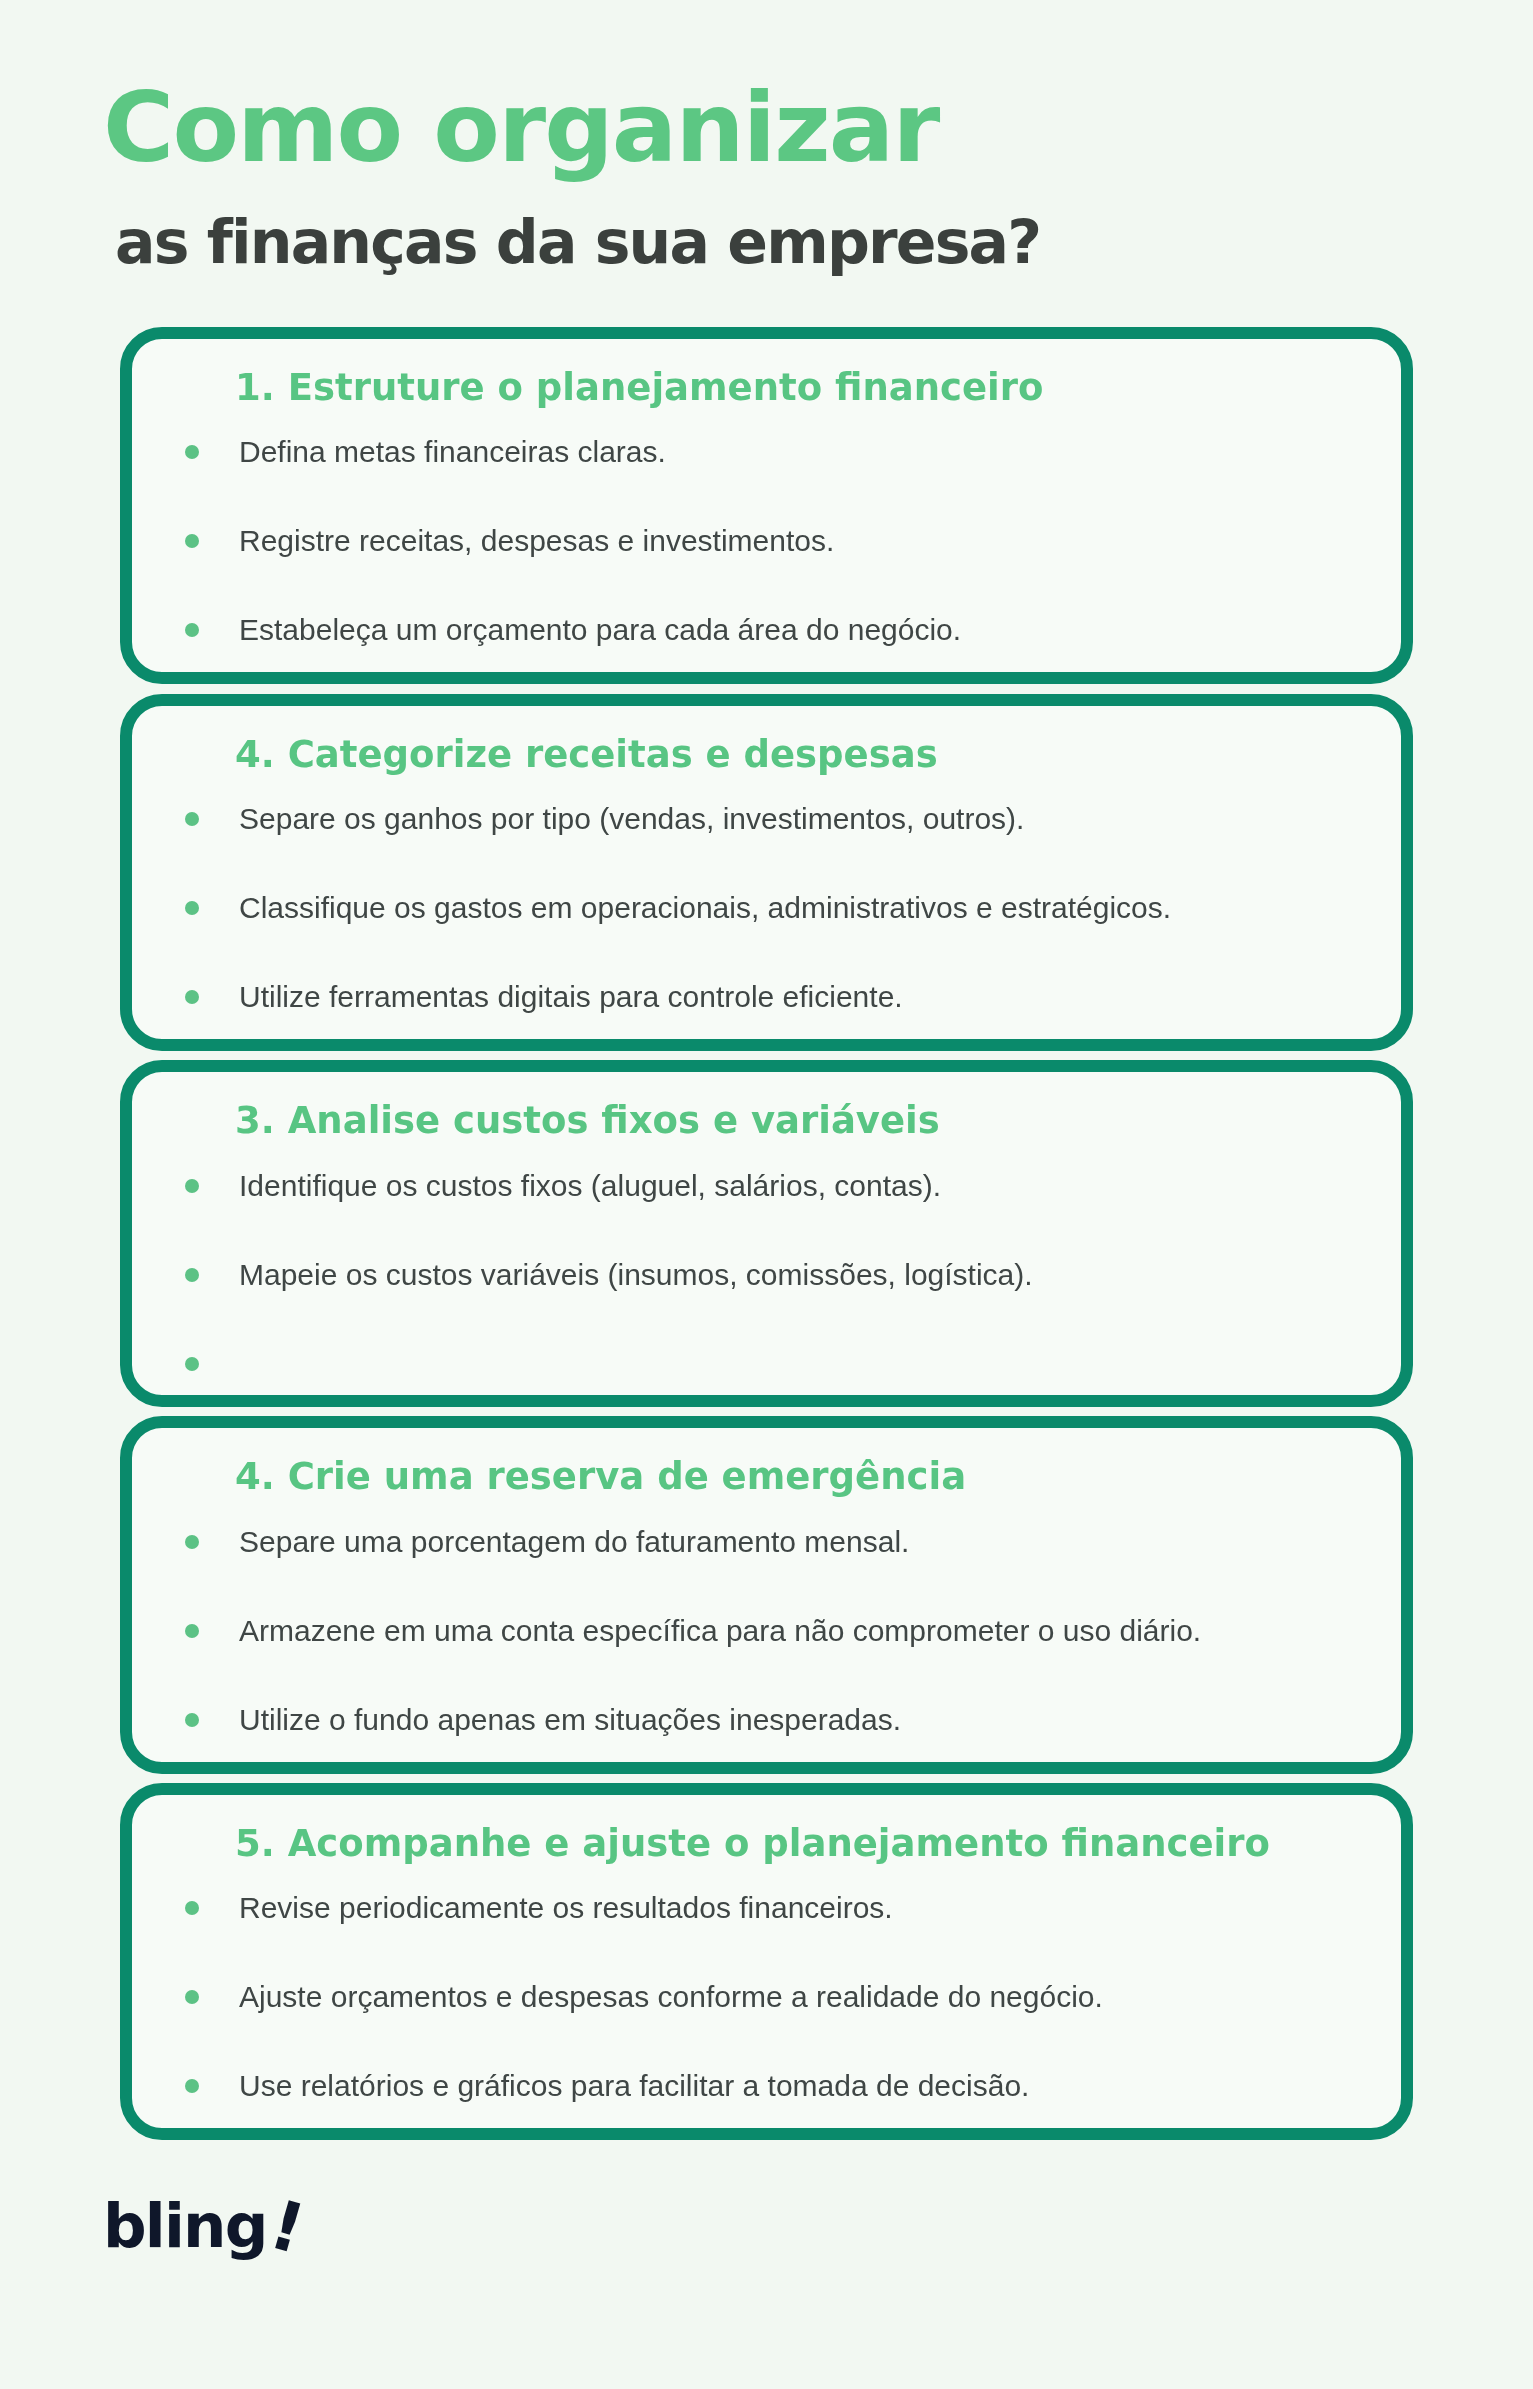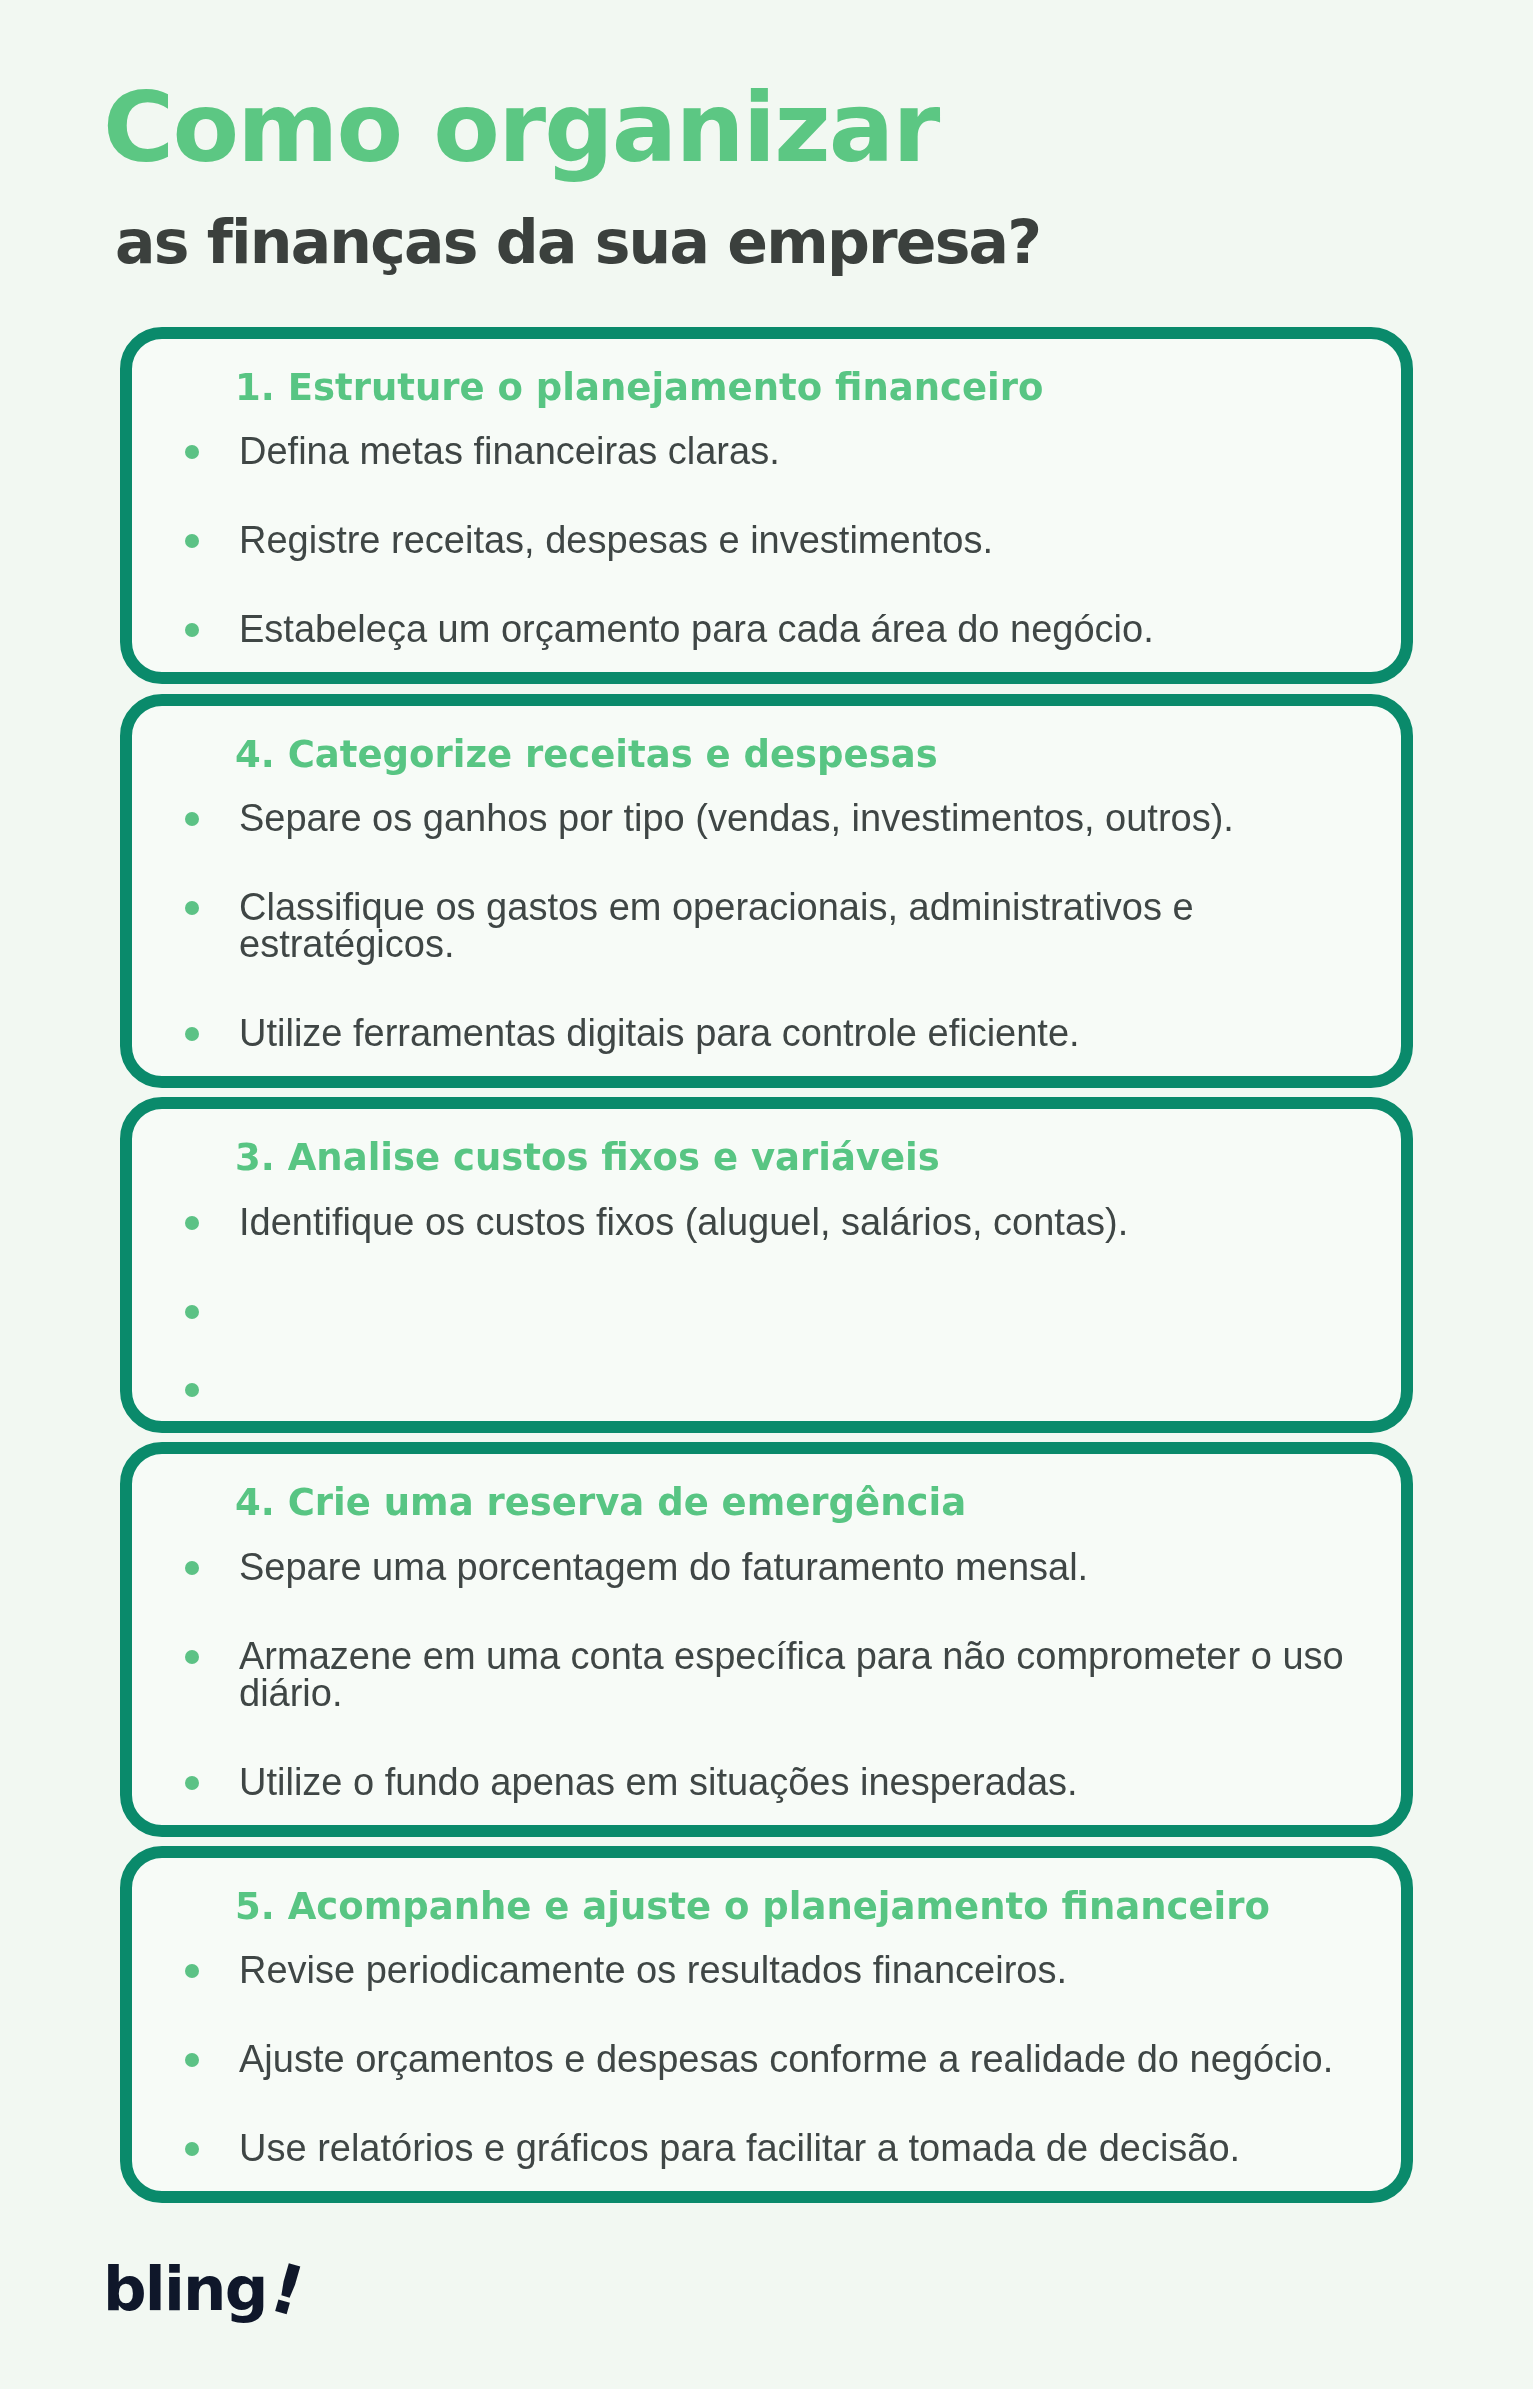--- a/index.html
+++ b/index.html
@@ -77,21 +77,21 @@
   .dot {
     flex: none;
     width: 14px;
     height: 14px;
     border-radius: 50%;
     background: #5cc285;
     margin-top: 12px;
   }
   .bullet-text {
     font-family: "Liberation Sans", sans-serif;
-    font-size: 38px;
+    font-size: 30px;
     line-height: 37px;
     color: #3f4645;
   }
 
   
   .footer {
     margin: 44px 0 0 103px;
   }
   .logo {
     font-family: "DejaVu Sans", sans-serif;
@@ -158,20 +158,21 @@
 
     <section class="card">
       <h3 class="card-heading">3. Analise custos fixos e variáveis</h3>
       <ul>
         <li class="bullet">
           <span class="dot"></span>
           <span class="bullet-text">Identifique os custos fixos (aluguel, salários, contas).</span>
         </li>
         <li class="bullet">
           <span class="dot"></span>
+          <span class="bullet-text">Mapeie os custos variáveis (insumos, comissões, logística).</span>
         </li>
         <li class="bullet">
           <span class="dot"></span>
         </li>
       </ul>
     </section>
 
     <section class="card">
       <h3 class="card-heading">4. Crie uma reserva de emergência</h3>
       <ul>

